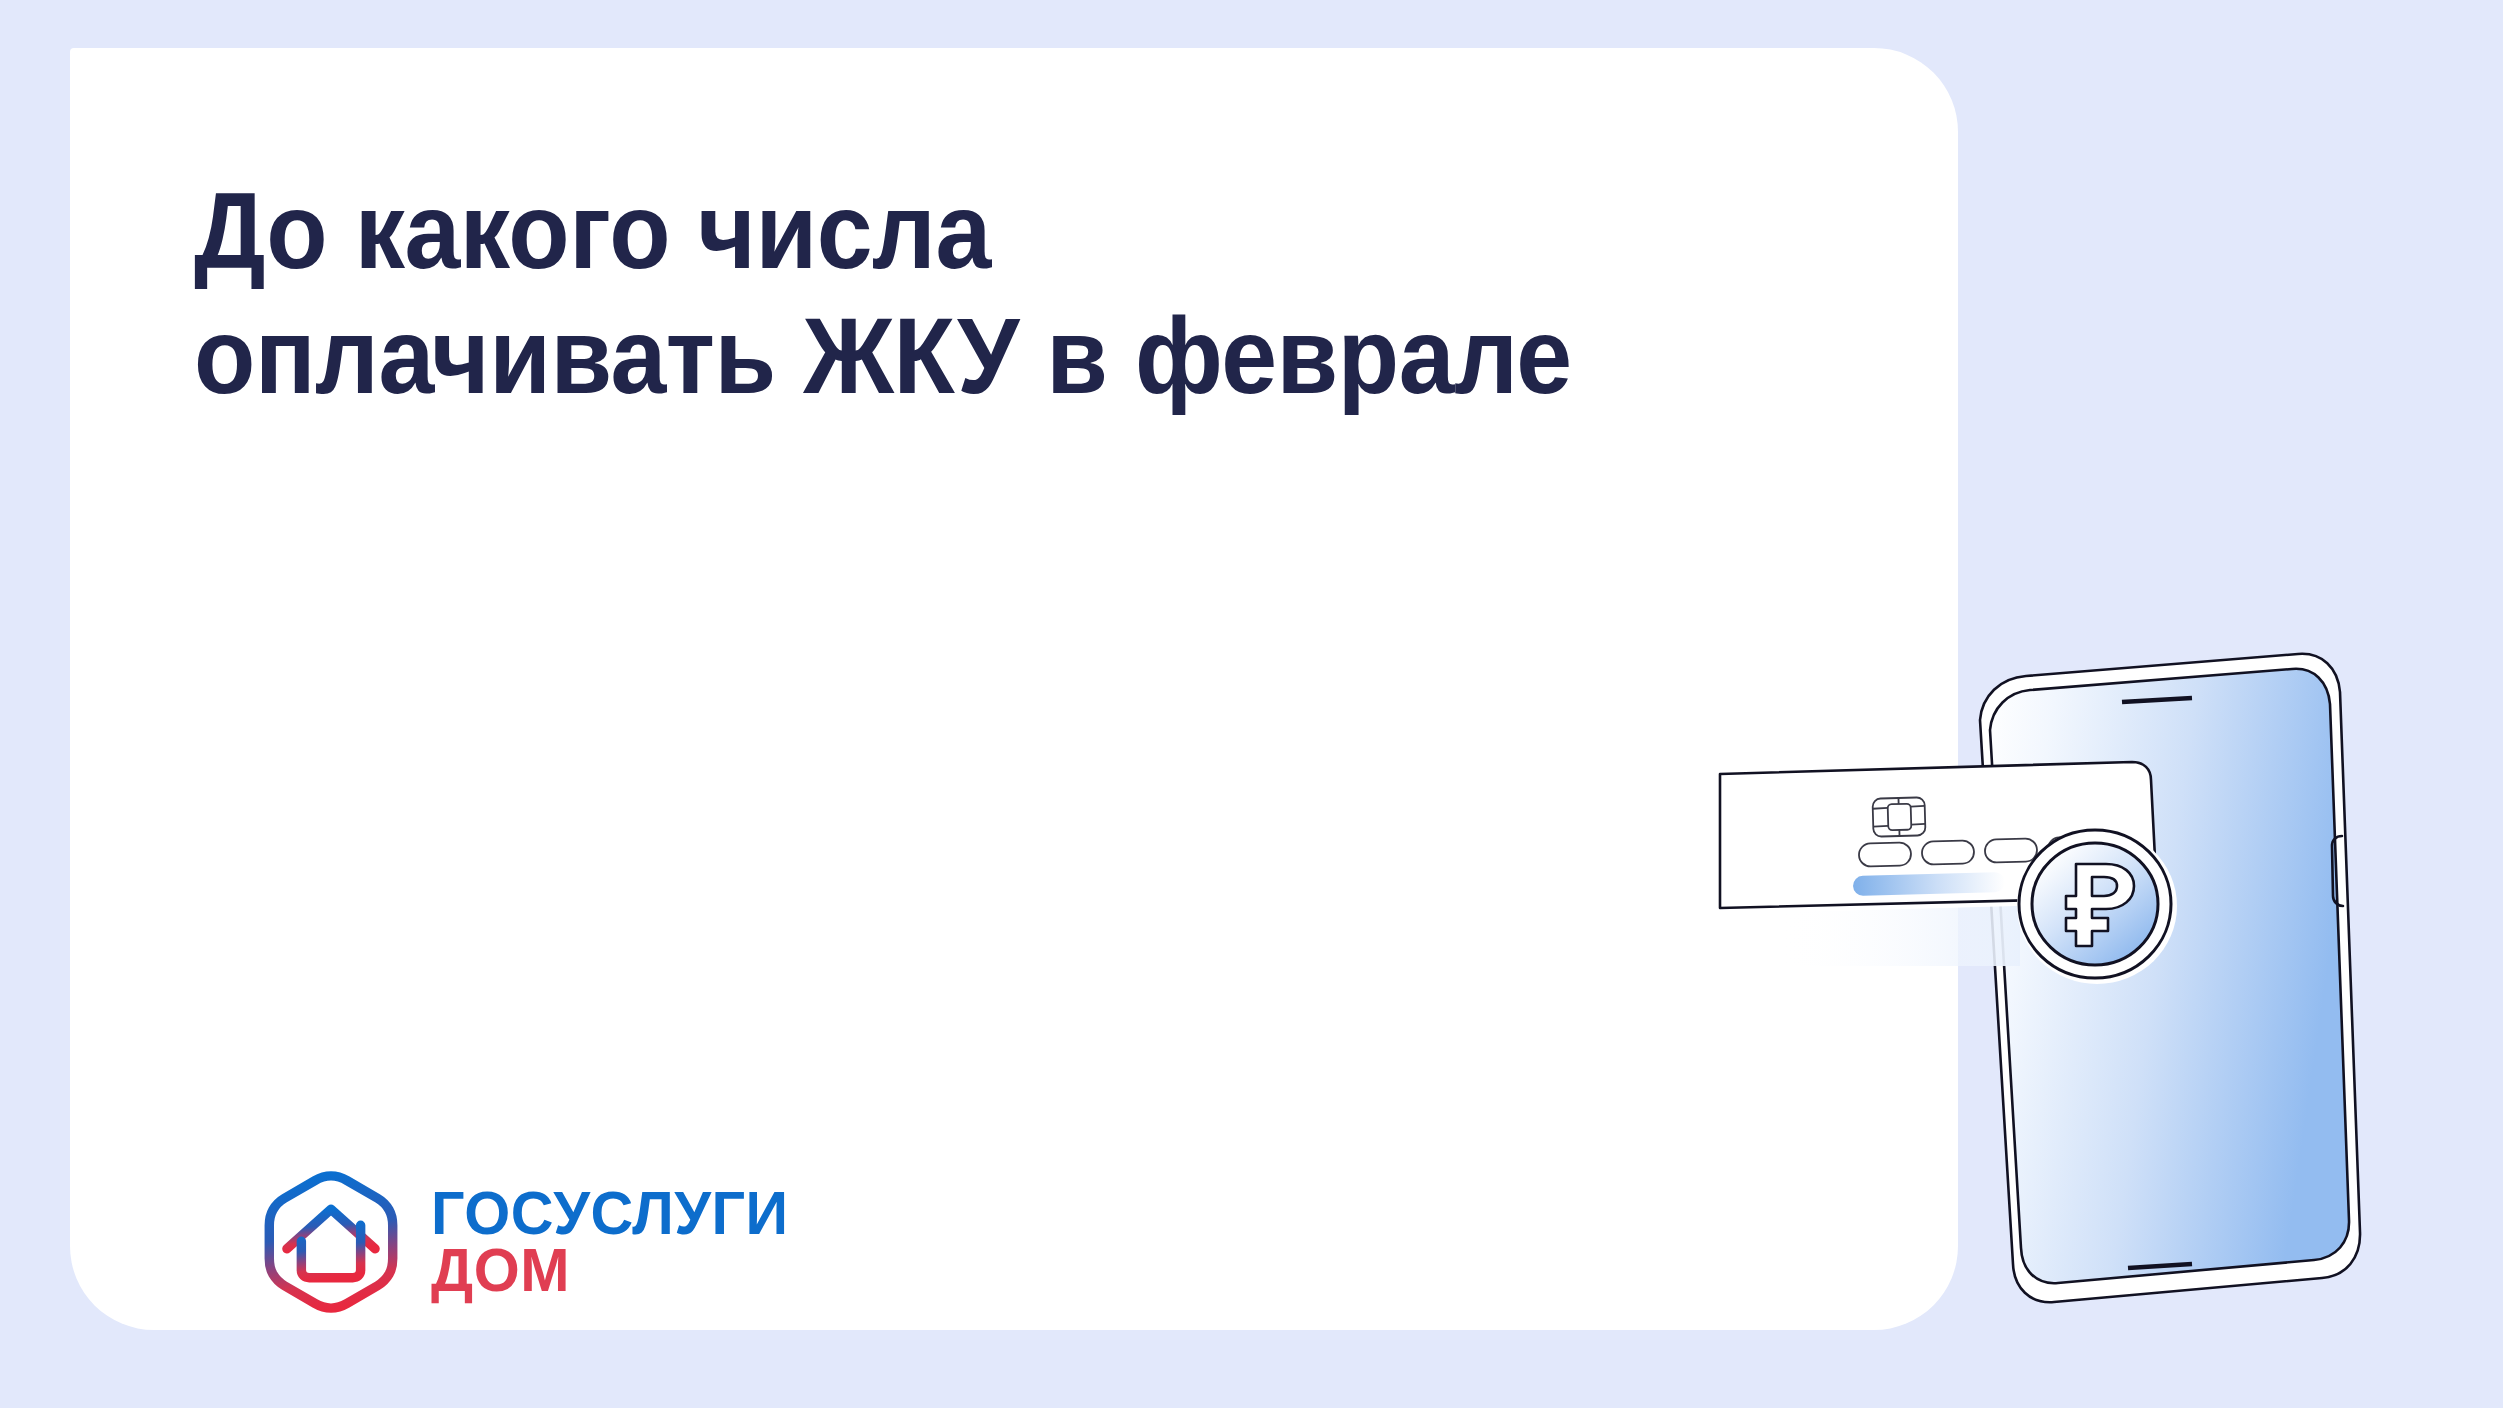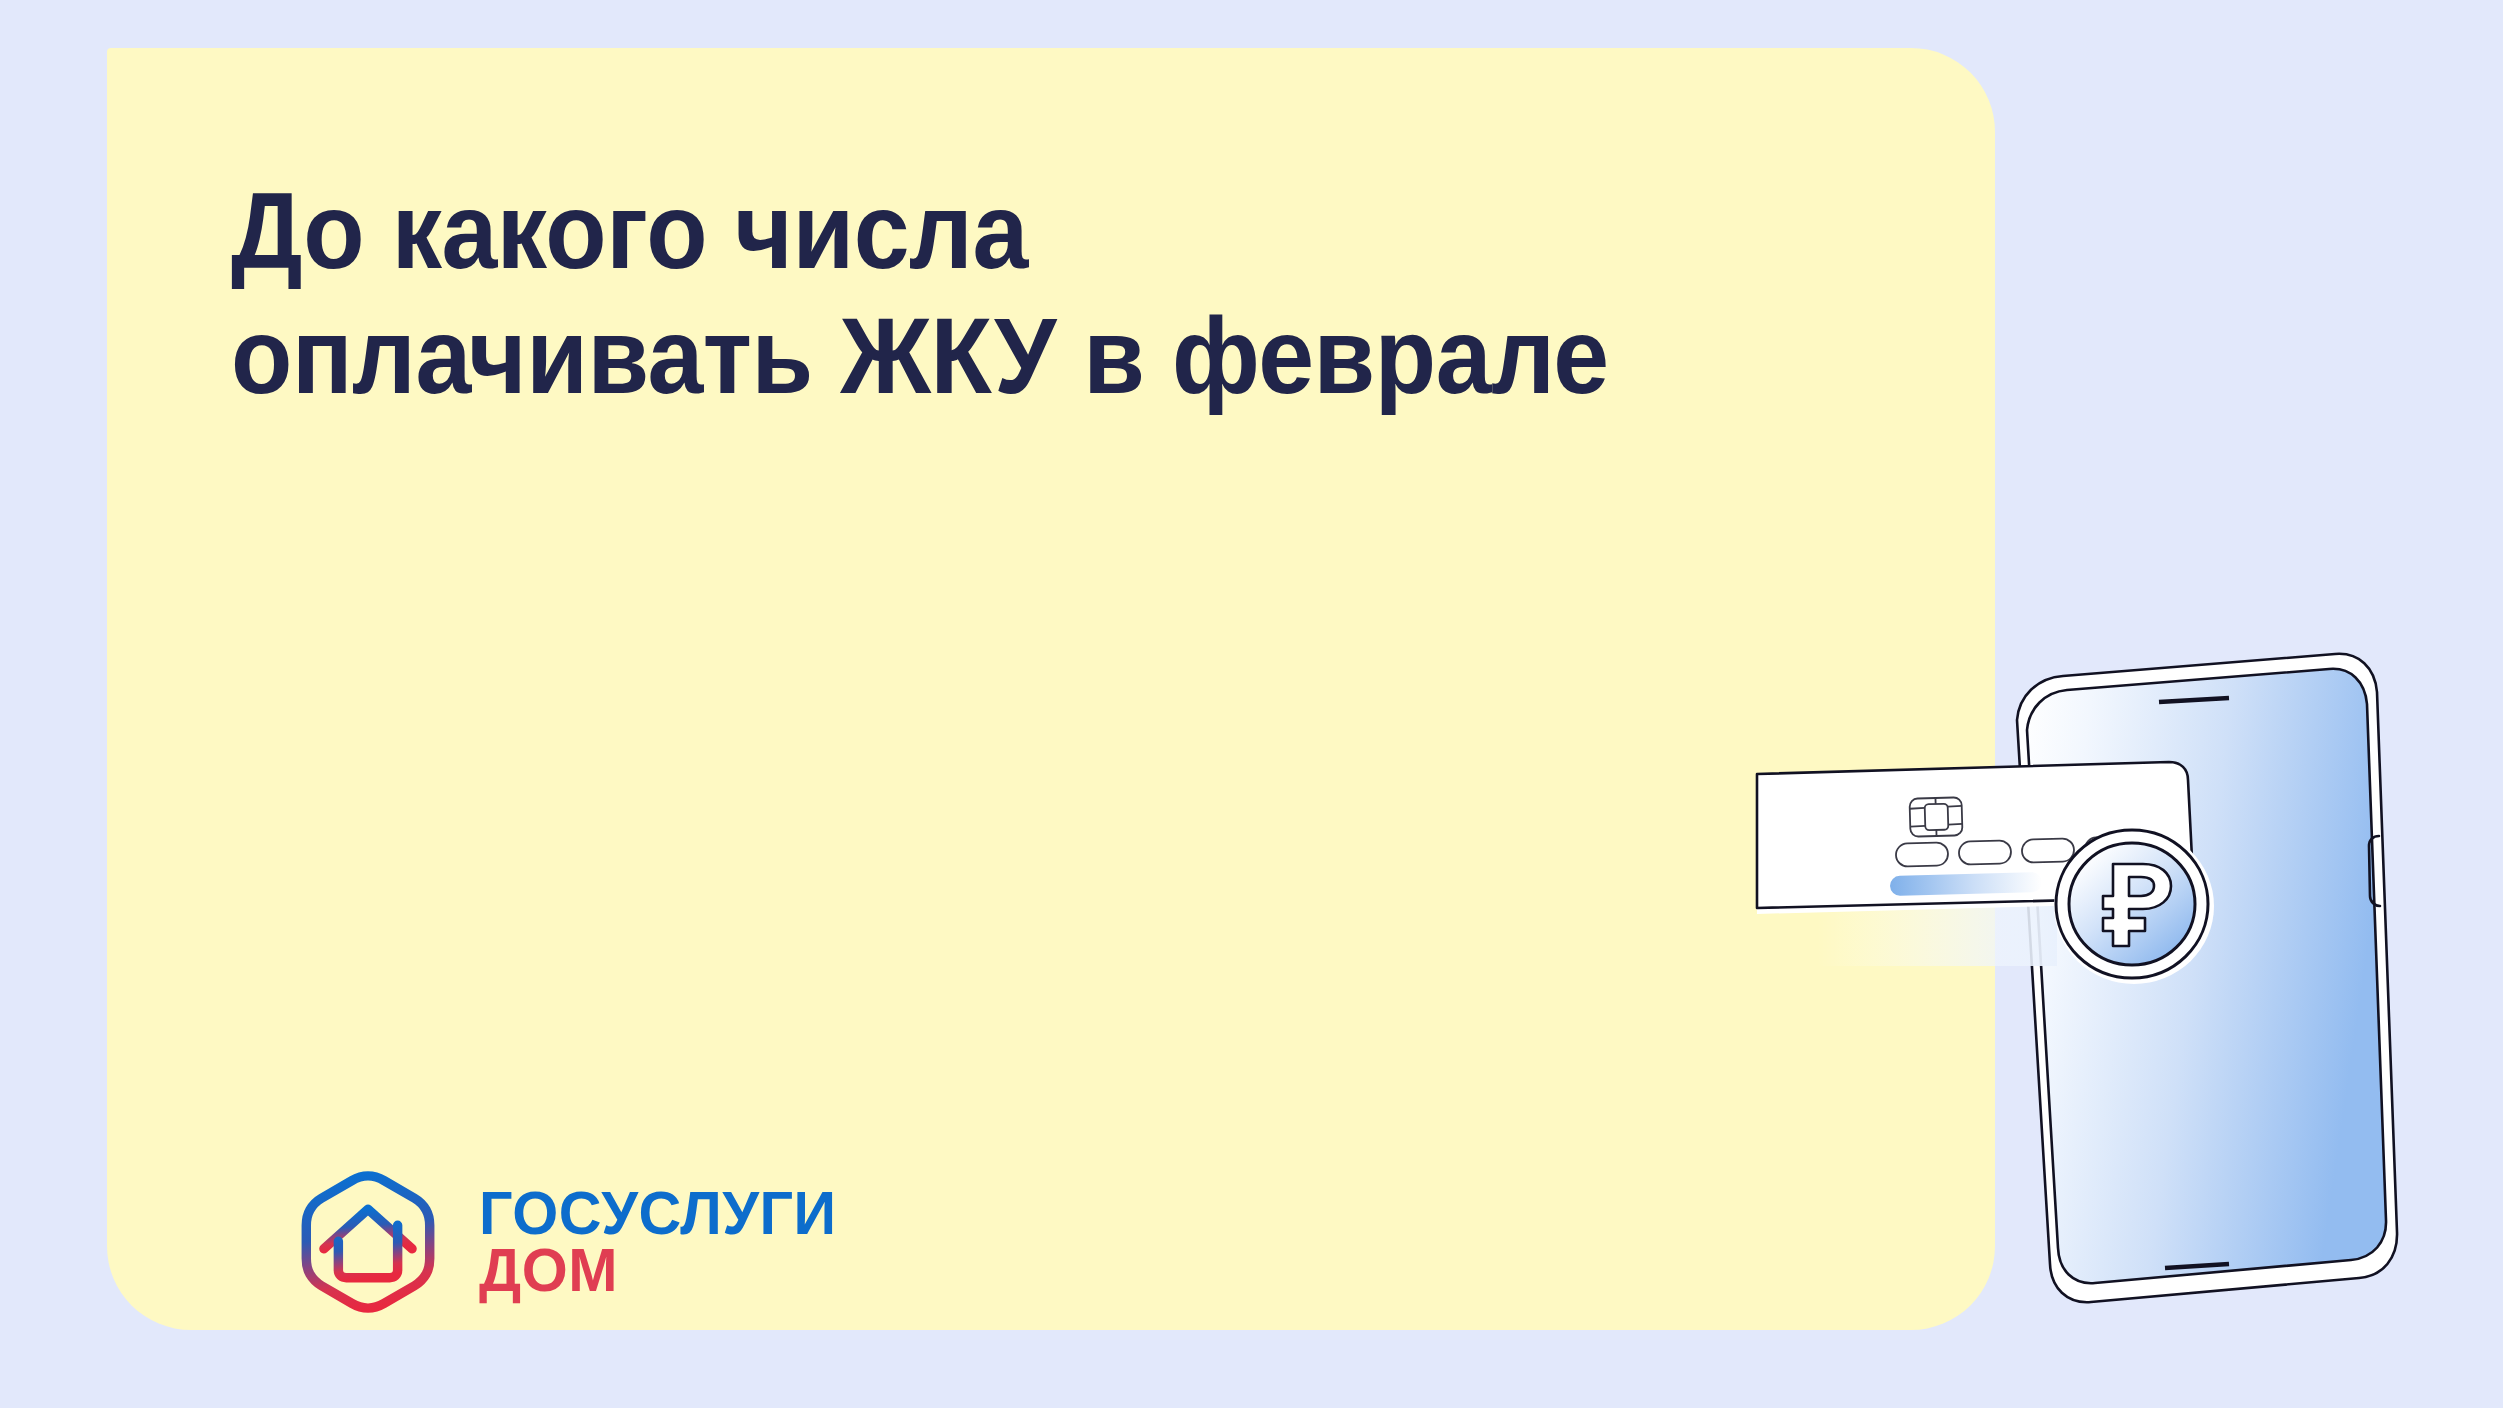--- a/index.html
+++ b/index.html
@@ -10,23 +10,22 @@
     font-family:"Liberation Sans", sans-serif;
     overflow:hidden;
     position:relative;
   }
 
   
   #banner-card{
     position:absolute;
     left:70px; top:48px;
     width:1888px; height:1282px;
-    background:#fef9c3;
+    background:#ffffff;
     border-radius:4px 84px 84px 84px;
-    margin-left:37px;
   }
 
   
   #headline{
     position:absolute;
     left:124px; top:120px;
     width:1700px;
     color:#21254a;
     font-weight:700;
     font-size:108px;
@@ -34,21 +33,21 @@
     letter-spacing:-0.5px;
     transform:scaleX(0.93);
     transform-origin:left top;
     white-space:pre-line;
   }
 
   
   #logo-block{
     position:absolute;
     left:185px; top:1118px;
-    display:flex; align-items:center; gap:35px;
+    display:flex; align-items:center; gap:24px;
   }
   #logo-mark{width:152px;height:152px;display:block;}
   #logo-words{
     display:flex;flex-direction:column;
     line-height:0.94;
     transform:scaleX(0.97);
     transform-origin:left center;
   }
   #logo-words .word-top{
     color:#0d6dcc;font-weight:700;font-size:61px;letter-spacing:0.5px;

